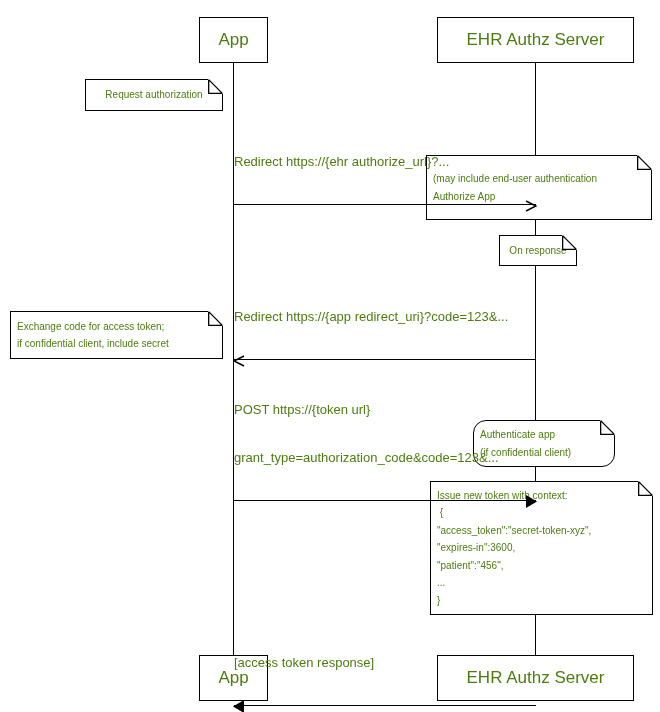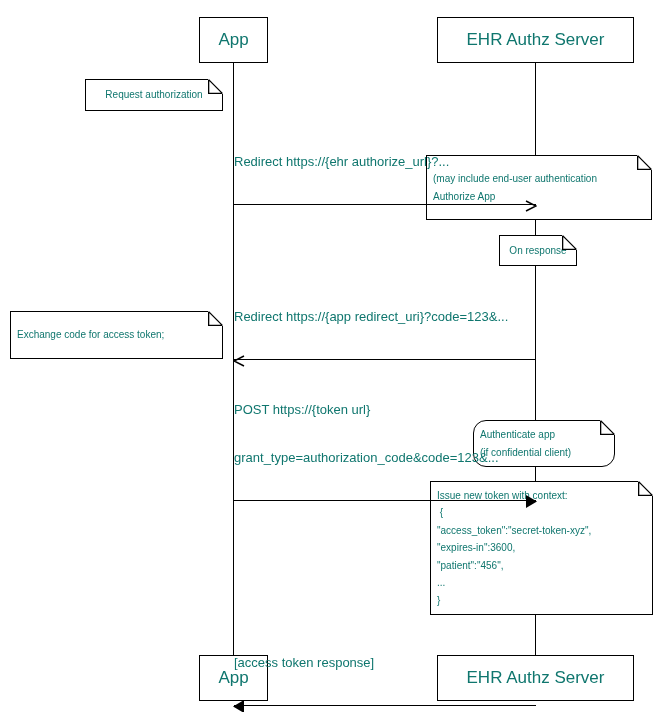--- a/index.html
+++ b/index.html
@@ -1,21 +1,21 @@
 <!DOCTYPE html>
 <html><head>
 <meta charset="utf-8">
 <style>
   html, body { margin: 0; padding: 0; background: #ffffff; }
   #canvas {
     position: relative;
     width: 660px;
     height: 712px;
     background: #ffffff;
-    color: #0f766e;
+    color: #4d7c0f;
     font-family: "Liberation Sans", sans-serif;
     overflow: hidden;
     text-decoration: underline;
   }
   .actor {
     position: absolute;
     box-sizing: border-box;
     border: 1.5px solid #000;
     background: #fff;
     display: flex;
@@ -144,20 +144,21 @@
       </svg>
     </div>
   </div>
 
   <div class="note" style="left:10px; top:311px; width:213px; height:48px;">
     <svg class="fold" viewBox="0 0 15 15">
       <rect x="0" y="0" width="15" height="15" fill="#ffffff"></rect>
       <path d="M0.65,0.65 L14.35,14.35 M0.65,0.65 L0.65,14.35 L14.35,14.35" stroke="#000" stroke-width="1.3" fill="none"></path>
     </svg>
     <div class="nline">Exchange code for access token;</div>
+    <div class="nline">if confidential client, include secret</div>
   </div>
 
   <div class="msg" style="top:370px;">
     <div class="msg-labels">
       <div>POST https://{token url}</div>
       <div>grant_type=authorization_code&amp;code=123&amp;...</div>
     </div>
     <div class="msg-line">
       <svg class="head head-right-filled" width="11" height="13" viewBox="0 0 11 13">
         <polygon points="0,0 11,6.5 0,13" fill="#000"></polygon>

